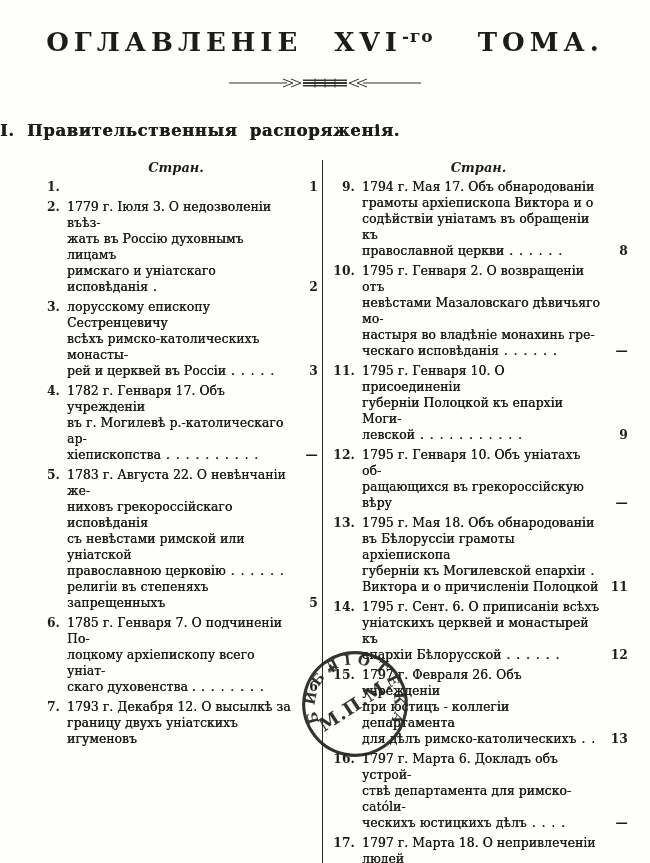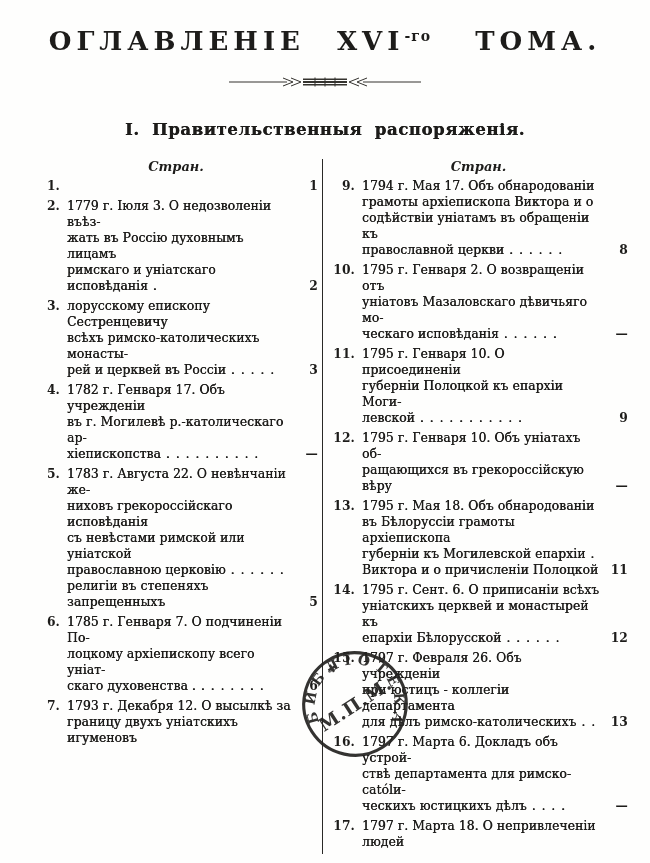--- a/index.html
+++ b/index.html
@@ -17,35 +17,34 @@
   .title{
     margin-top:26px;
     text-align:center;
     font-size:26px;
     font-weight:bold;
     letter-spacing:5px;
     word-spacing:18px;
     white-space:nowrap;
   }
   .title .sup{
-    font-size:14px;
+    font-size:17px;
     vertical-align:9px;
     letter-spacing:1px;
     margin-right:12px;
   }
   
   .divider{
     text-align:center;
     margin-top:18px;
     height:16px;
   }
   
   .section-heading{
     margin-top:30px;
-    text-align:center;
     font-size:16.5px;
     font-weight:bold;
     letter-spacing:0.6px;
     word-spacing:6px;
     text-shadow:0.3px 0 0 currentColor;
   }
   
   .columns{
     display:flex;
     align-items:stretch;
@@ -217,21 +216,22 @@
               <div class="line">грамоты архіепископа Виктора и о</div>
               <div class="line">содѣйствіи уніатамъ въ обращеніи къ</div>
               <div class="line"><span>православной церкви</span><span class="leader">&nbsp;. . . . . .</span></div>
             </div>
             <div class="pagenum">8</div>
           </div>
           <div class="entry">
             <div class="num">10.</div>
             <div class="body">
               <div class="line">1795 г. Генваря 2. О возвращеніи отъ</div>
-              <div class="line">уніатовъ Мазаловскаго дѣвичьяго мо-</div>
+              <div class="line">невѣстами Мазаловскаго дѣвичьяго мо-</div>
+              <div class="line">настыря во владѣніе монахинь гре-</div>
               <div class="line"><span>ческаго исповѣданія</span><span class="leader">&nbsp;. . . . . .</span></div>
             </div>
             <div class="pagenum">—</div>
           </div>
           <div class="entry">
             <div class="num">11.</div>
             <div class="body">
               <div class="line">1795 г. Генваря 10. О присоединеніи</div>
               <div class="line">губерніи Полоцкой къ епархіи Моги-</div>
               <div class="line"><span>левской</span><span class="leader">&nbsp;. . . . . . . . . . .</span></div>

